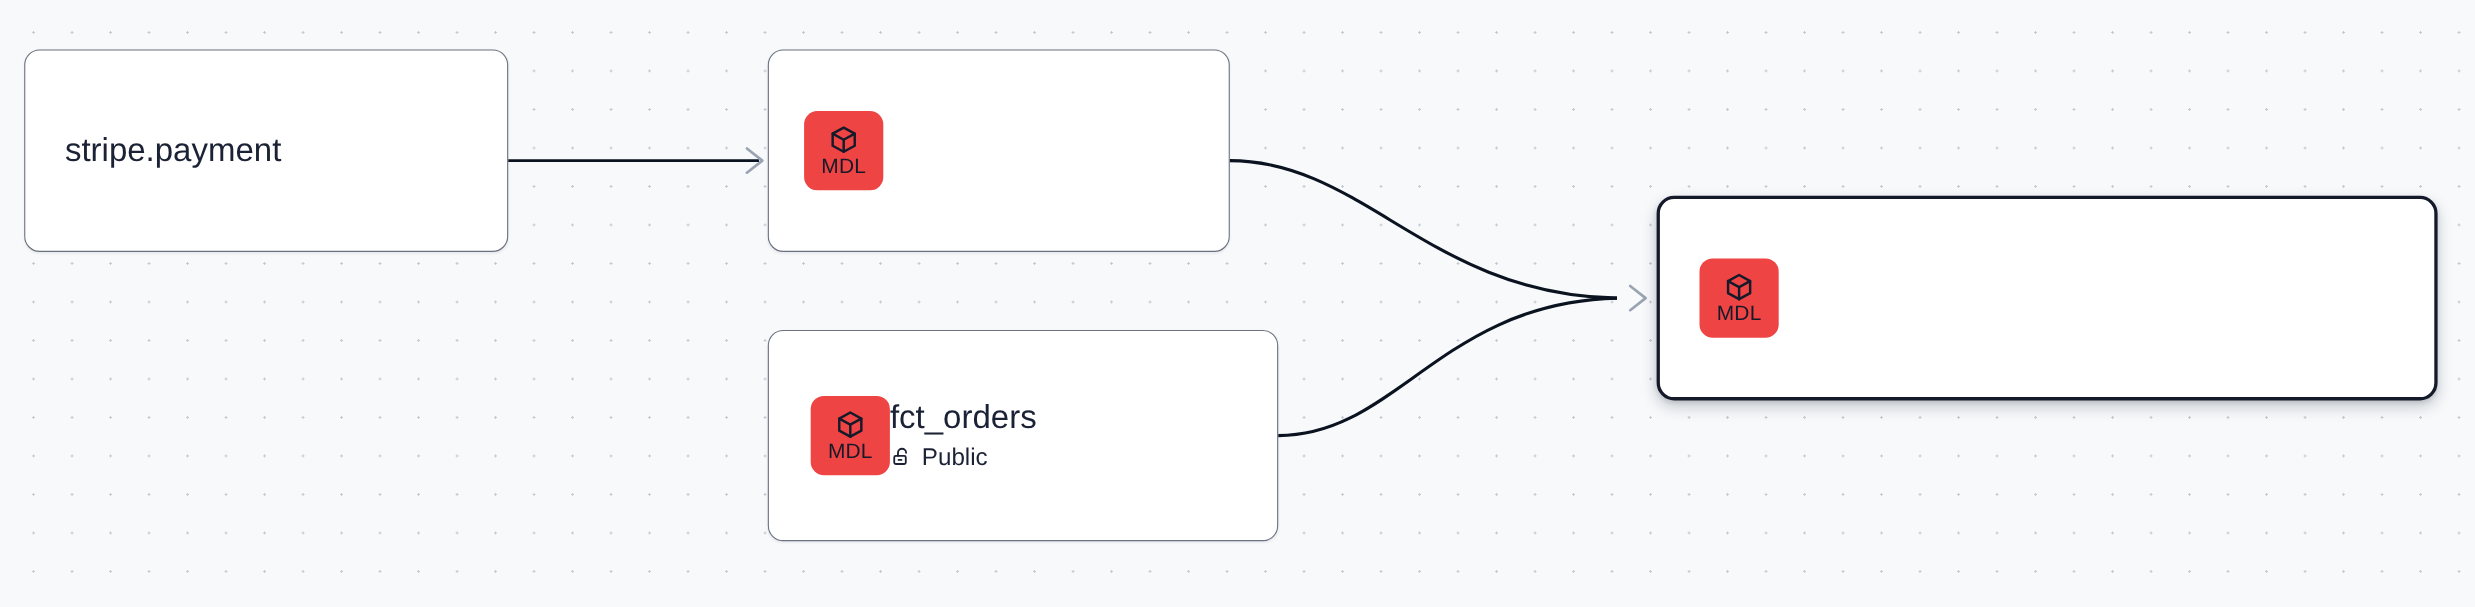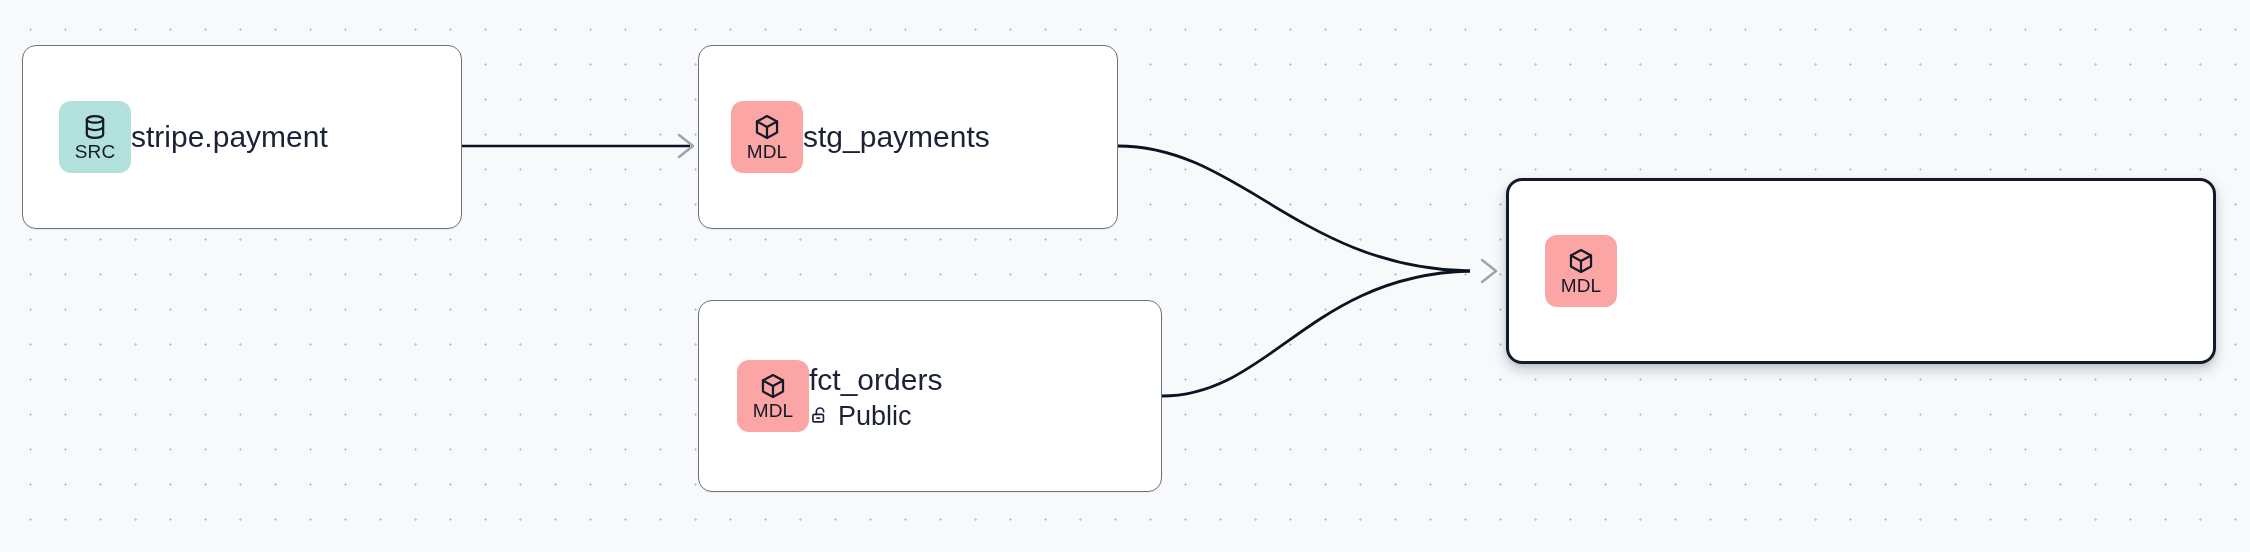--- a/index.html
+++ b/index.html
@@ -55,21 +55,21 @@
     width: 72px;
     height: 72px;
     border-radius: 12px;
     display: flex;
     flex-direction: column;
     align-items: center;
     justify-content: center;
     gap: 1px;
   }
   .node-badge.src { background: #b2e0dd; }
-  .node-badge.mdl { background: #fca5a5; text-align: right; }
+  .node-badge.mdl { background: #ef4444; text-align: right; }
 
   .node-badge svg {
     display: block;
     width: 28px;
     height: 28px;
   }
 
   .badge-label {
     font-size: 19px;
     line-height: 20px;
@@ -101,21 +101,21 @@
   }
 
   .node-subrow svg {
     display: block;
     width: 21px;
     height: 21px;
     flex: 0 0 auto;
   }
 
   .node-sub {
-    font-size: 27px;
+    font-size: 22px;
     line-height: 30px;
     color: #1b2235;
     white-space: nowrap;
   }
 
   
   #node-src-stripe-payment { left: 22px;   top: 45px;  width: 440px; height: 184px; padding: 0 0 0 36px; }
   #node-mdl-stg-payments   { left: 698px;  top: 45px;  width: 420px; height: 184px; padding: 0 0 0 32px; }
   #node-mdl-fct-orders     { left: 698px;  top: 300px; width: 464px; height: 192px; padding: 0 0 0 38px; }
   #node-mdl-agg-journey    { left: 1506px; top: 178px; width: 710px; height: 186px; padding: 0 0 0 36px; }
@@ -137,44 +137,33 @@
     </g>
 
     <g>
       <path d="M 1162 396 C 1270 396, 1310 275, 1470 271" fill="none" stroke="#0b1220" stroke-width="2.8"></path>
     </g>
 
     <path d="M 1482 260 L 1496 271 L 1482 282" fill="none" stroke="#9aa3b2" stroke-width="2.4" stroke-linecap="round" stroke-linejoin="round"></path>
   </svg>
 
   <div class="lineage-node" id="node-src-stripe-payment">
-    <div class="node-badge src">
-      <svg viewBox="0 0 24 24" fill="none" stroke="#141a2a" stroke-width="1.9" stroke-linecap="round" stroke-linejoin="round">
-        <ellipse cx="12" cy="5.5" rx="7" ry="2.8"></ellipse>
-        <path d="M5 5.5 V 18.5 C 5 20.05 8.13 21.3 12 21.3 C 15.87 21.3 19 20.05 19 18.5 V 5.5"></path>
-        <path d="M5 11.8 C 5 13.35 8.13 14.6 12 14.6 C 15.87 14.6 19 13.35 19 11.8"></path>
-      </svg>
-      <span class="badge-label">SRC</span>
-    </div>
     <div class="node-text">
       <div class="node-title">stripe.payment</div>
     </div>
   </div>
 
   <div class="lineage-node" id="node-mdl-stg-payments">
     <div class="node-badge mdl">
       <svg viewBox="0 0 24 24" fill="none" stroke="#141a2a" stroke-width="1.9" stroke-linecap="round" stroke-linejoin="round">
         <path d="M12 2.6 L20.6 7.3 L20.6 16.7 L12 21.4 L3.4 16.7 L3.4 7.3 Z"></path>
         <path d="M3.4 7.3 L12 12 L20.6 7.3"></path>
         <path d="M12 12 L12 21.4"></path>
       </svg>
       <span class="badge-label">MDL</span>
-    </div>
-    <div class="node-text">
-      <div class="node-title">stg_payments</div>
     </div>
   </div>
 
   <div class="lineage-node" id="node-mdl-fct-orders">
     <div class="node-badge mdl">
       <svg viewBox="0 0 24 24" fill="none" stroke="#141a2a" stroke-width="1.9" stroke-linecap="round" stroke-linejoin="round">
         <path d="M12 2.6 L20.6 7.3 L20.6 16.7 L12 21.4 L3.4 16.7 L3.4 7.3 Z"></path>
         <path d="M3.4 7.3 L12 12 L20.6 7.3"></path>
         <path d="M12 12 L12 21.4"></path>
       </svg>

